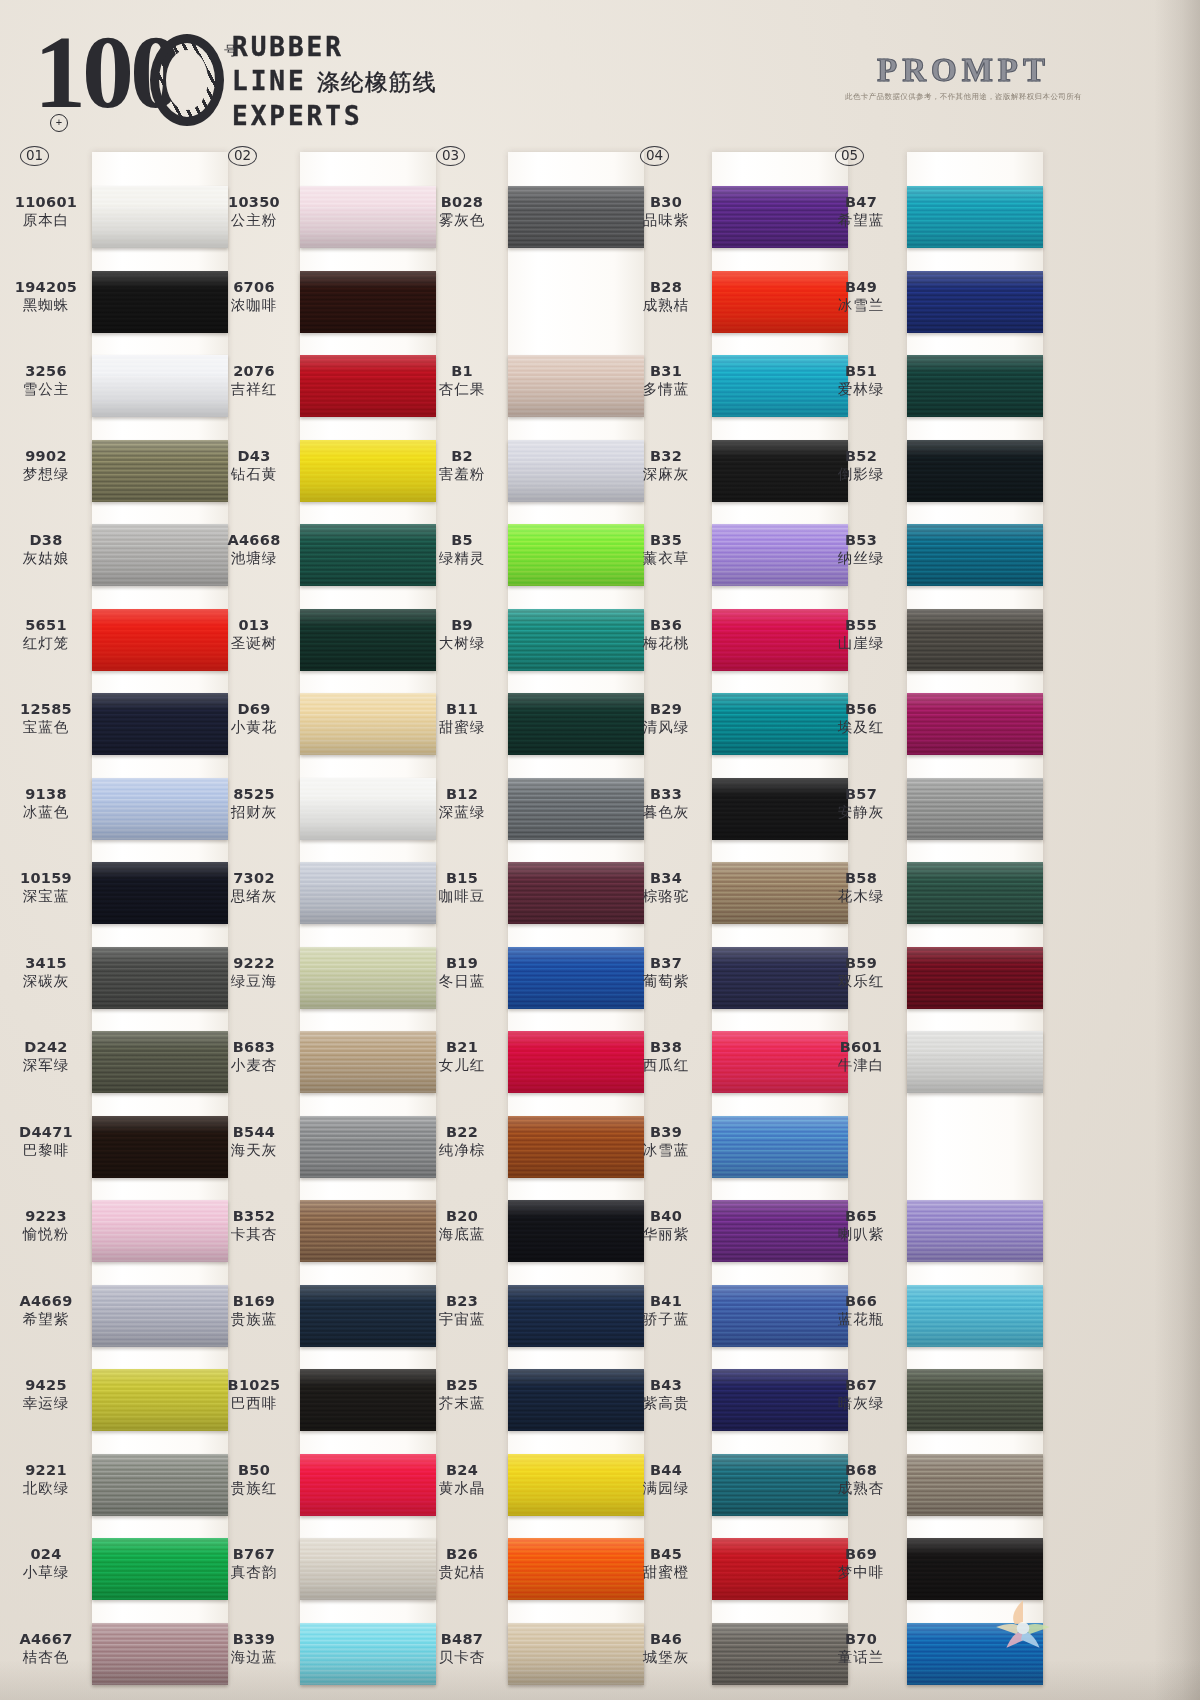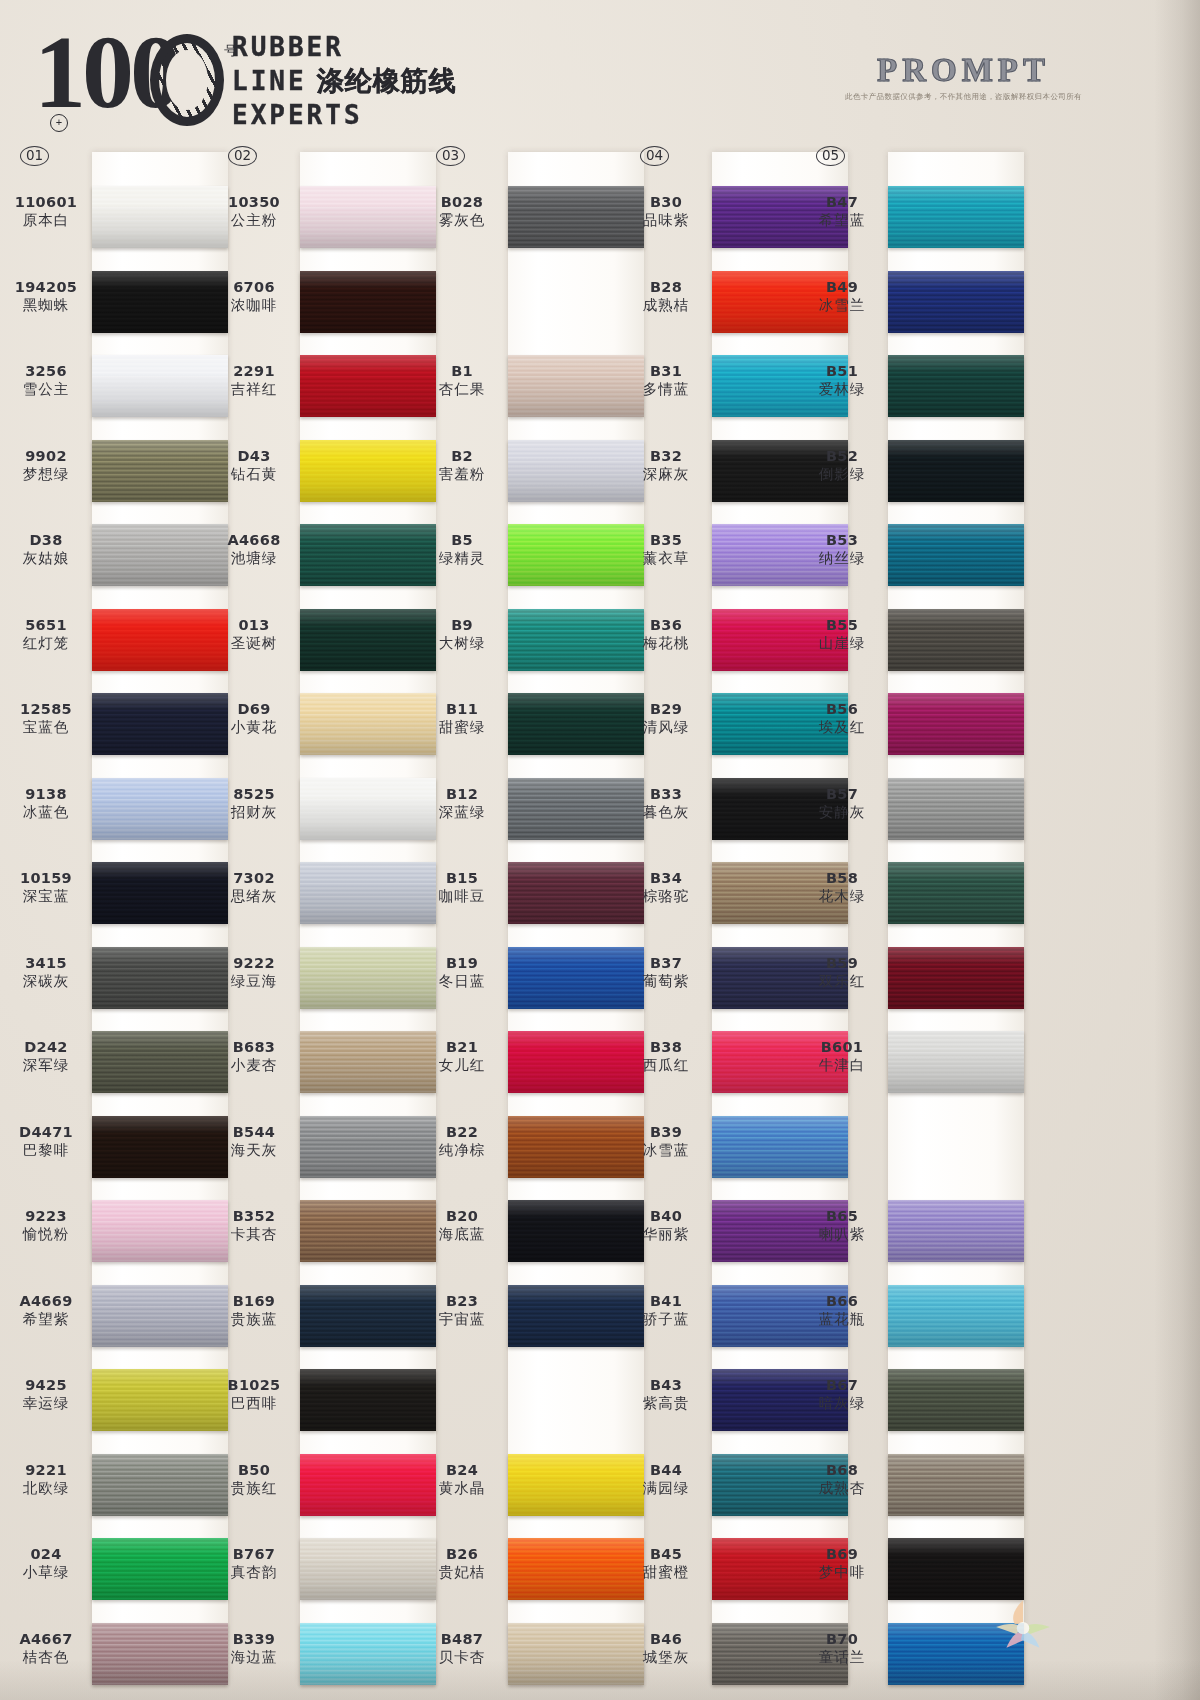--- a/index.html
+++ b/index.html
@@ -55,21 +55,21 @@
     border-radius:50%;color:#2b2b30;font-size:11px;line-height:14px;text-align:center;
   }
   .brandtext{position:absolute;left:232px;top:30px;width:330px;}
   .brandtext .ln{
     font-family:"DejaVu Sans Mono","Liberation Mono",monospace;
     font-size:26px;letter-spacing:3px;color:#2b2b30;font-weight:700;line-height:34px;
     -webkit-text-stroke:0.4px #2b2b30;
   }
   .brandtext .ln.mid{display:flex;align-items:baseline;gap:10px;}
   .brandtext .cn{
-    font-family:"DejaVu Sans",sans-serif;font-size:27px;font-weight:700;color:#23232a;
+    font-family:"DejaVu Sans",sans-serif;font-size:23px;font-weight:400;color:#23232a;
     letter-spacing:1px;
   }
   .prompt{
     position:absolute;right:118px;top:52px;text-align:center;
   }
   .prompt .pw{
     font-family:"Liberation Serif","DejaVu Serif",serif;
     font-size:33px;font-weight:700;letter-spacing:5px;color:#8d8f98;
     -webkit-text-stroke:1px #595c66;
     background:repeating-linear-gradient(90deg,#b9bcc4 0 2px,#8b8e97 2px 4px);
@@ -370,21 +370,21 @@
             <span class="code">6706</span>
             <span class="cn">浓咖啡</span>
           </div>
           <div class="sw" style="background: rgb(44, 19, 15);">
             <div class="tex"></div>
             <div class="gl"></div>
           </div>
         </div>
         <div class="row" style="top: 203px;">
           <div class="lab">
-            <span class="code">2291</span>
+            <span class="code">2076</span>
             <span class="cn">吉祥红</span>
           </div>
           <div class="sw" style="background: rgb(184, 17, 31);">
             <div class="tex"></div>
             <div class="gl"></div>
           </div>
         </div>
         <div class="row" style="top: 287.5px;">
           <div class="lab">
             <span class="code">D43</span>
@@ -662,20 +662,30 @@
         <div class="row" style="top: 1132.5px;">
           <div class="lab">
             <span class="code">B23</span>
             <span class="cn">宇宙蓝</span>
           </div>
           <div class="sw" style="background: rgb(26, 42, 70);">
             <div class="tex"></div>
             <div class="gl"></div>
           </div>
         </div>
+        <div class="row" style="top: 1217px;">
+          <div class="lab">
+            <span class="code">B25</span>
+            <span class="cn">芥末蓝</span>
+          </div>
+          <div class="sw" style="background: rgb(23, 36, 58);">
+            <div class="tex"></div>
+            <div class="gl"></div>
+          </div>
+        </div>
         <div class="row" style="top: 1301.5px;">
           <div class="lab">
             <span class="code">B24</span>
             <span class="cn">黄水晶</span>
           </div>
           <div class="sw" style="background: rgb(240, 214, 32);">
             <div class="tex"></div>
             <div class="gl"></div>
           </div>
         </div>
@@ -877,21 +887,21 @@
           <div class="lab">
             <span class="code">B46</span>
             <span class="cn">城堡灰</span>
           </div>
           <div class="sw" style="background: rgb(110, 106, 100);">
             <div class="tex"></div>
             <div class="gl"></div>
           </div>
         </div>
       </div>
-      <div class="col lleft" style="left: 796px;">
+      <div class="col lleft" style="left: 815px;">
         <div class="colhead" style="left: 20px;"><span class="circ">05</span></div>
         <div class="strip"></div>
         <div class="row" style="top: 34px;">
           <div class="lab">
             <span class="code">B47</span>
             <span class="cn">希望蓝</span>
           </div>
           <div class="sw" style="background: rgb(26, 159, 182);">
             <div class="tex"></div>
             <div class="gl"></div>

